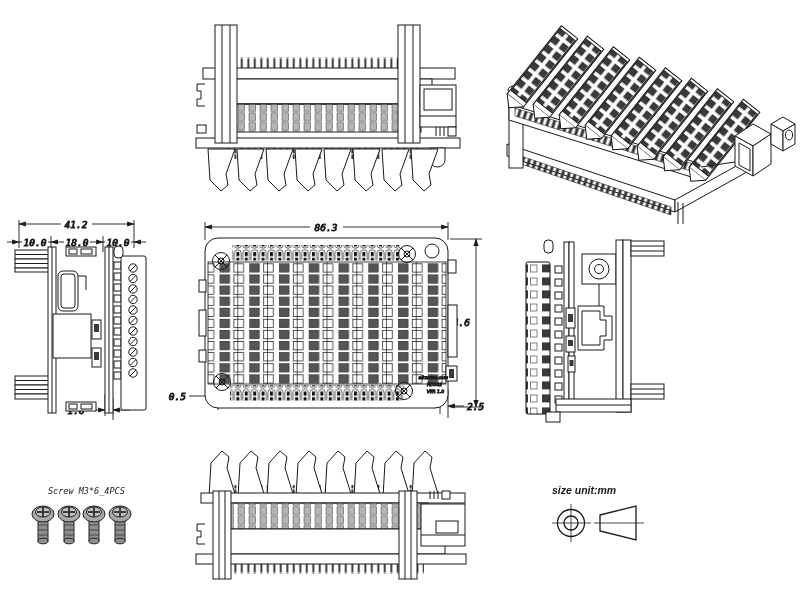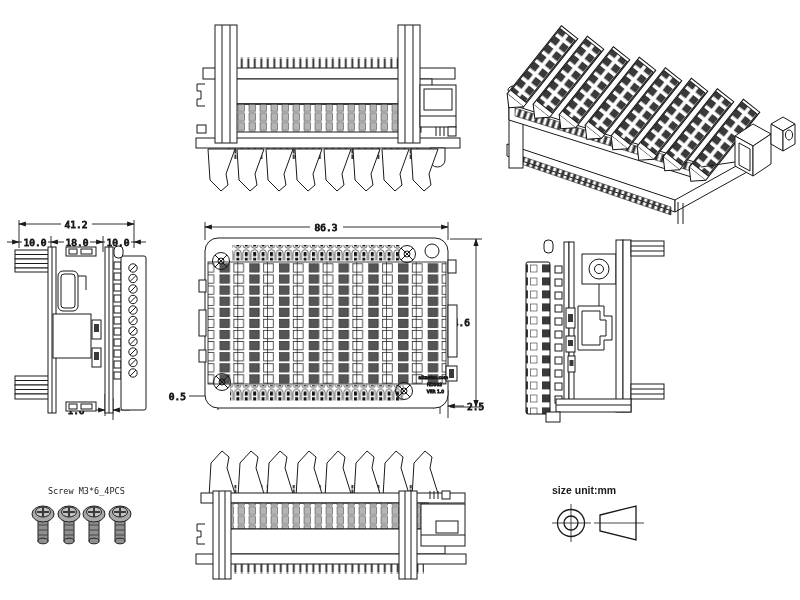--- a/index.html
+++ b/index.html
@@ -1,17 +1,17 @@
 <!DOCTYPE html>
 <html><head>
 <meta charset="utf-8">
 <style>
   html,body{margin:0;padding:0;background:#fff;}
   .canvas{position:relative;width:800px;height:600px;background:#fff;overflow:hidden;
-          font-family:"DejaVu Sans Mono", monospace;}
+          font-family:"DejaVu Sans Mono", monospace;font-style:italic;}
   .view{position:absolute;}
   svg text{fill:#1a1a1a;}
   .dim{font-size:9.5px;font-family:"DejaVu Sans Mono", monospace;}
   .silk{font-size:4.4px;font-family:"DejaVu Sans", sans-serif;}
   .note{font-size:8.5px;font-family:"DejaVu Sans Mono", monospace;}
   .unit{font-size:10.5px;font-weight:bold;font-family:"Liberation Sans", sans-serif;}
 </style>
 </head>
 <body>
 

